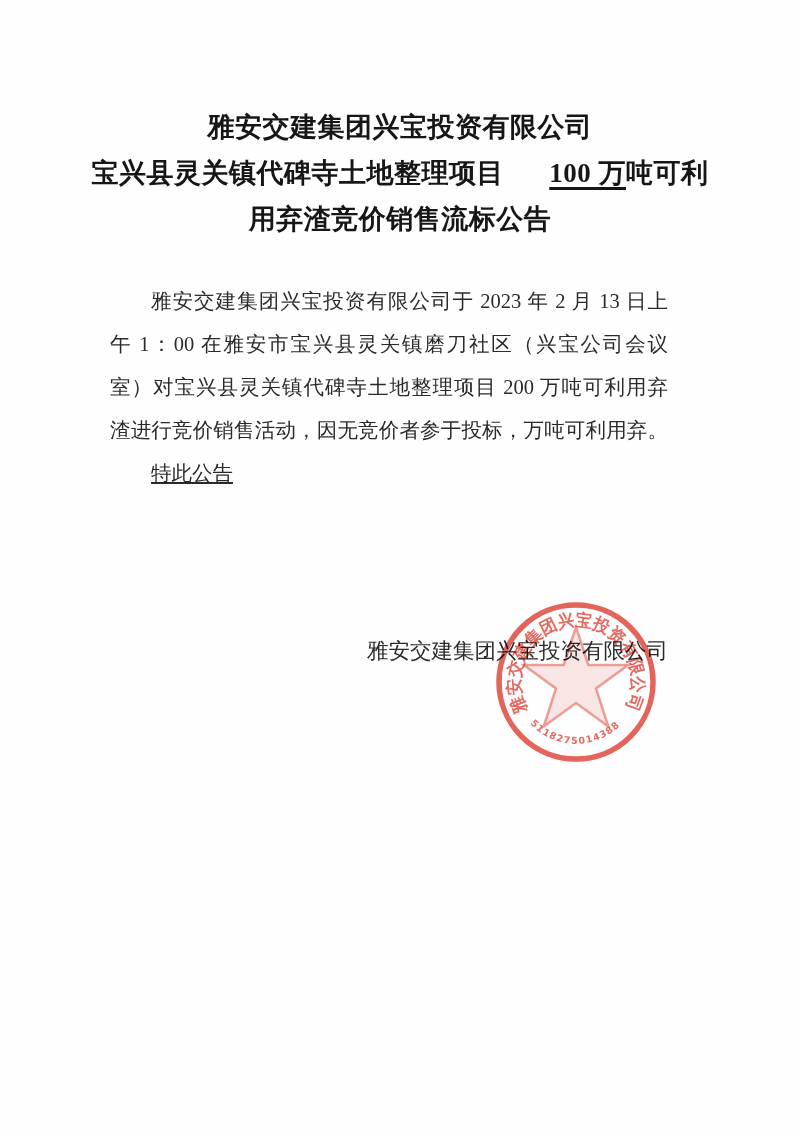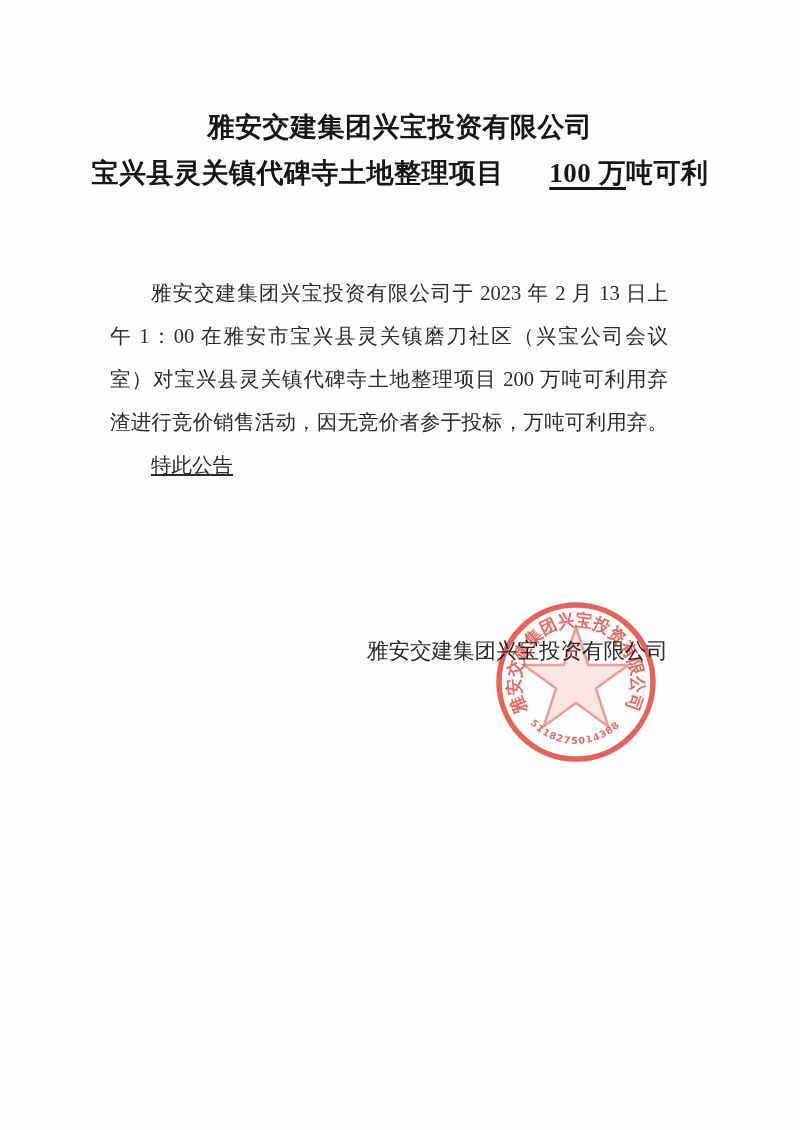--- a/index.html
+++ b/index.html
@@ -16,21 +16,21 @@
     font-size:27px;line-height:46px;
     letter-spacing:0.5px;
   }
   .title-underline{
     text-decoration:underline;
     text-decoration-thickness:2.5px;
     text-underline-offset:5px;
     margin-left:38px;
   }
   .body-block{
-    position:absolute;top:272px;left:110px;width:558px;
+    position:absolute;top:280px;left:110px;width:558px;
     font-size:20.5px;line-height:43px;color:#2a2a2a;
   }
   .body-line{
     text-align:justify;text-align-last:justify;
     white-space:nowrap;height:43px;
   }
   .body-line.indent{text-indent:41px;}
   .closing-line{
     text-indent:41px;height:43px;text-align:left;text-decoration:underline;
   }
@@ -48,20 +48,21 @@
   .seal-serial{font-family:"DejaVu Sans","Liberation Sans",sans-serif;font-weight:700;font-size:9.5px;}
 </style>
 </head>
 <body>
 
 <div class="page">
 
   <div class="title-block">
     <div>雅安交建集团兴宝投资有限公司</div>
     <div><span>宝兴县灵关镇代碑寺土地整理项目 </span><span class="title-underline">100 万</span><span>吨可利</span></div>
+    <div>用弃渣竞价销售流标公告</div>
   </div>
 
   <div class="body-block">
     <div class="body-line indent">雅安交建集团兴宝投资有限公司于 2023 年 2 月 13 日上</div>
     <div class="body-line">午 1：00 在雅安市宝兴县灵关镇磨刀社区（兴宝公司会议</div>
     <div class="body-line">室）对宝兴县灵关镇代碑寺土地整理项目 200 万吨可利用弃</div>
     <div class="body-line">渣进行竞价销售活动，因无竞价者参于投标，万吨可利用弃。</div>
     <div class="closing-line">特此公告</div>
   </div>
 

